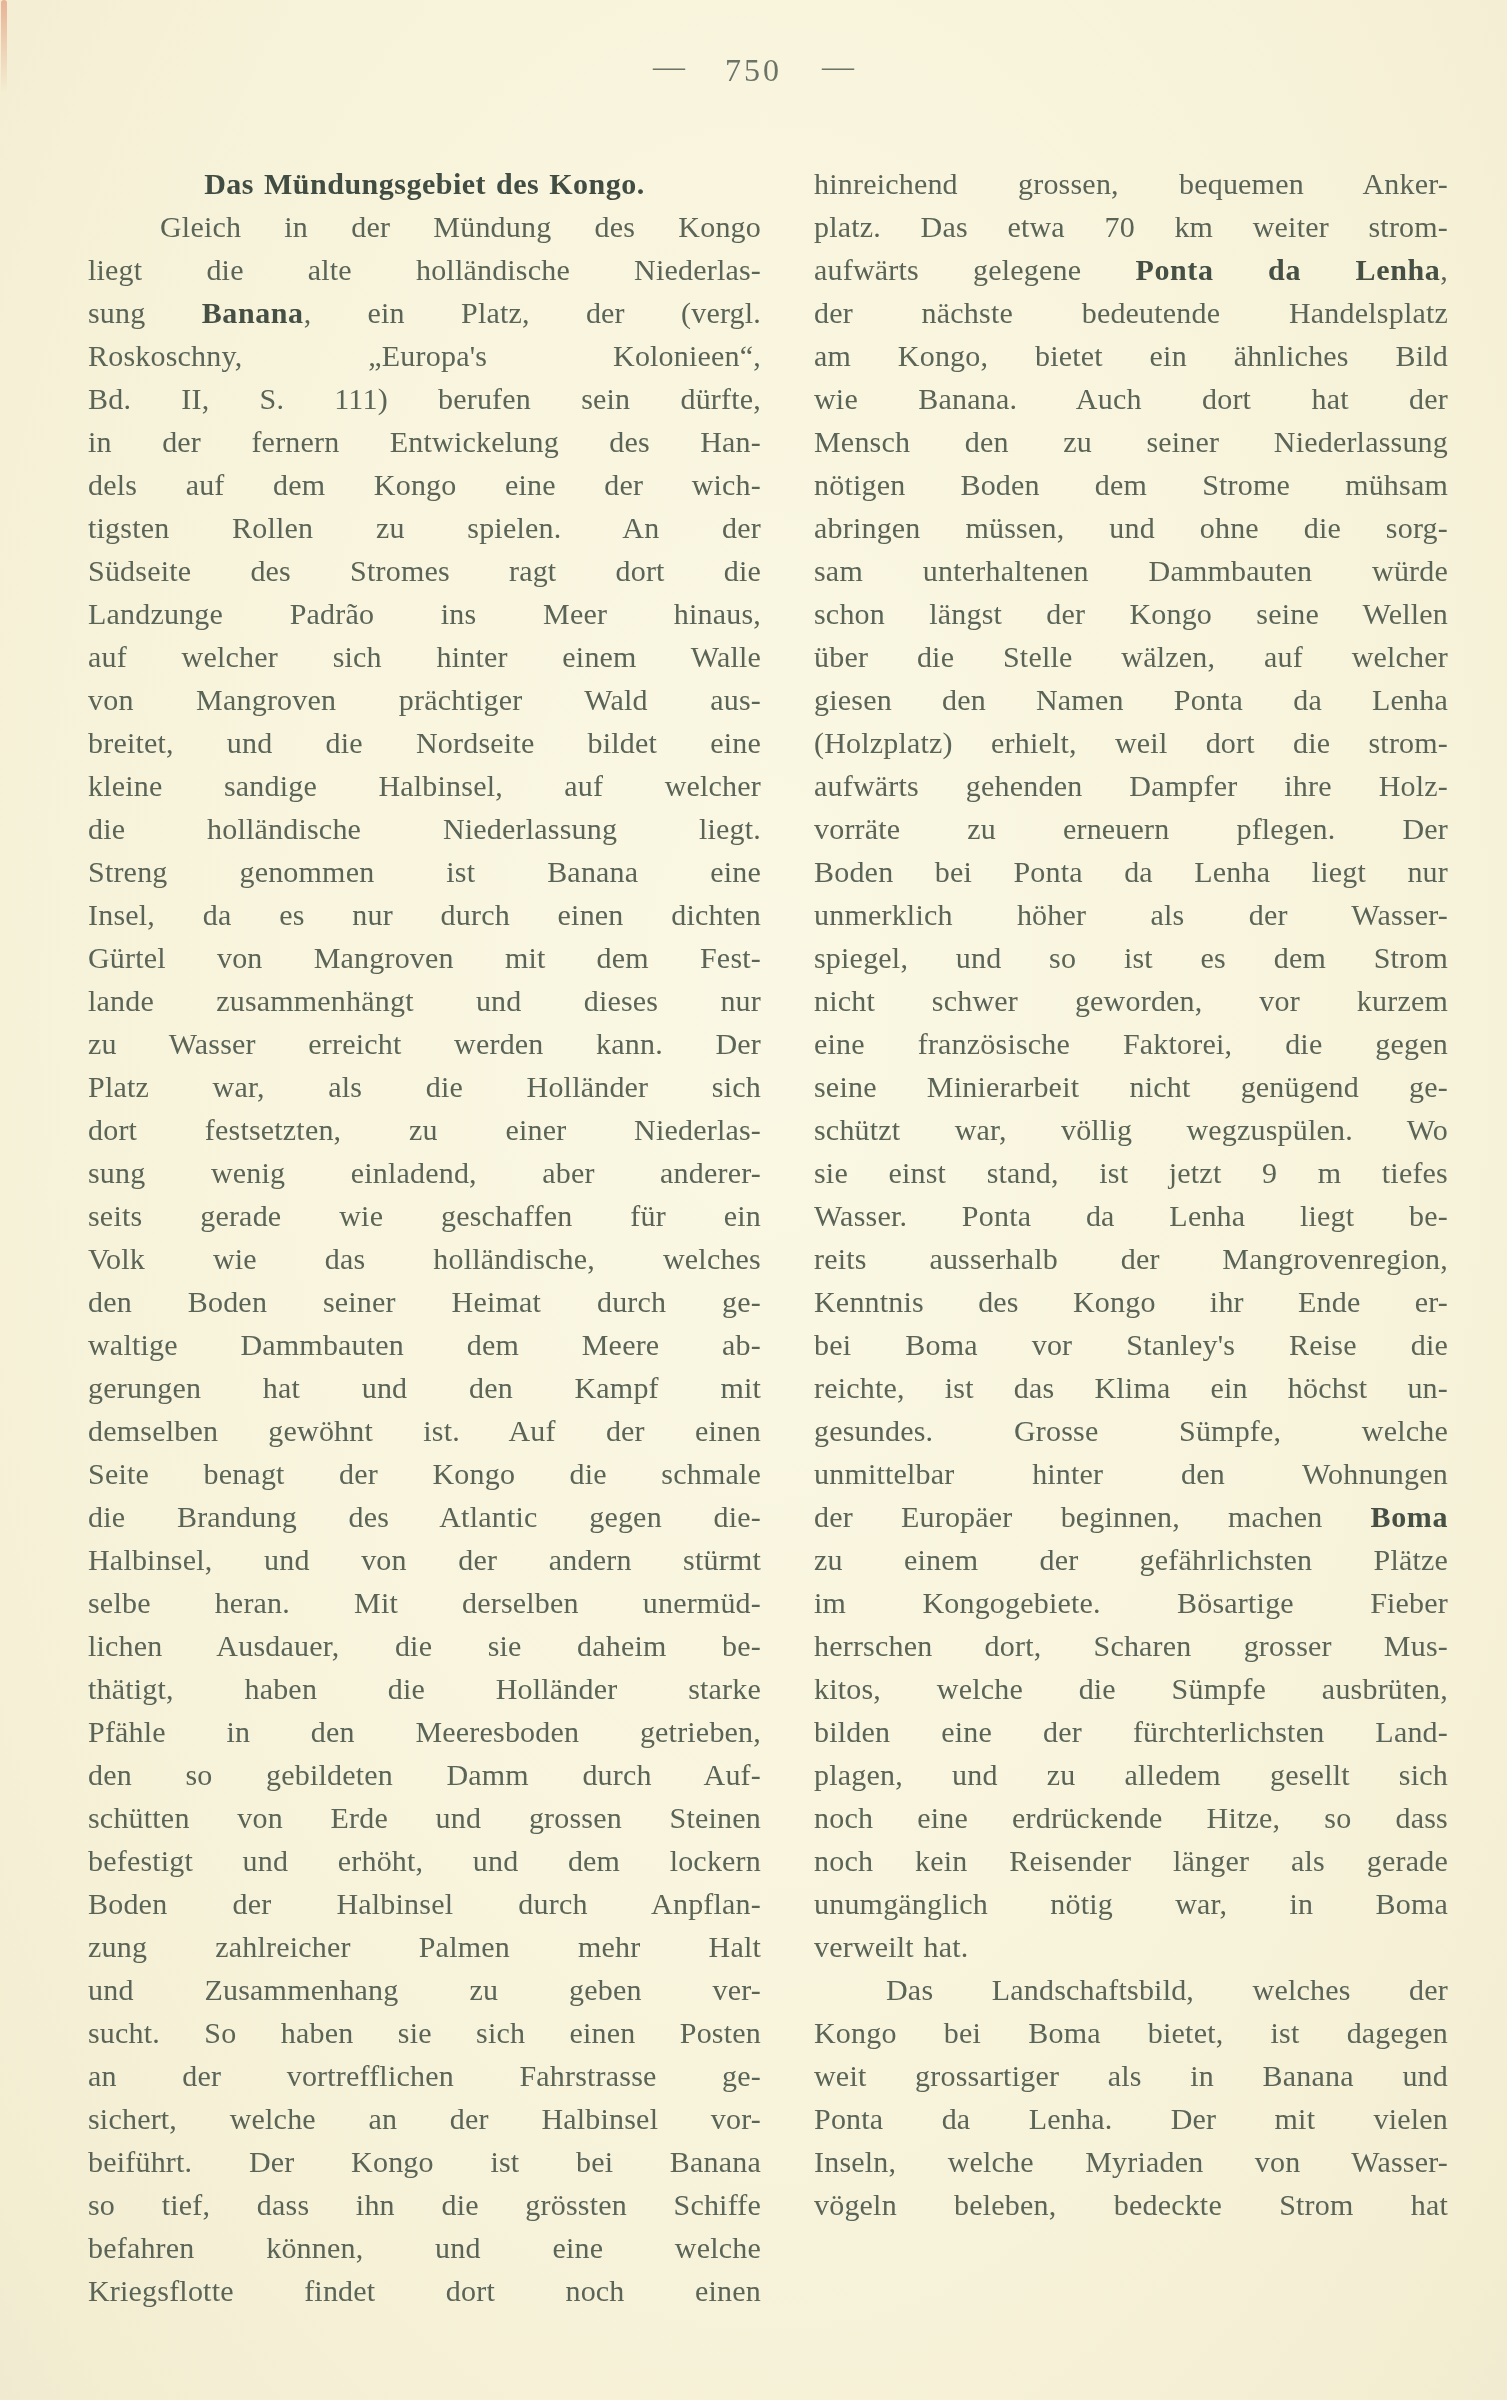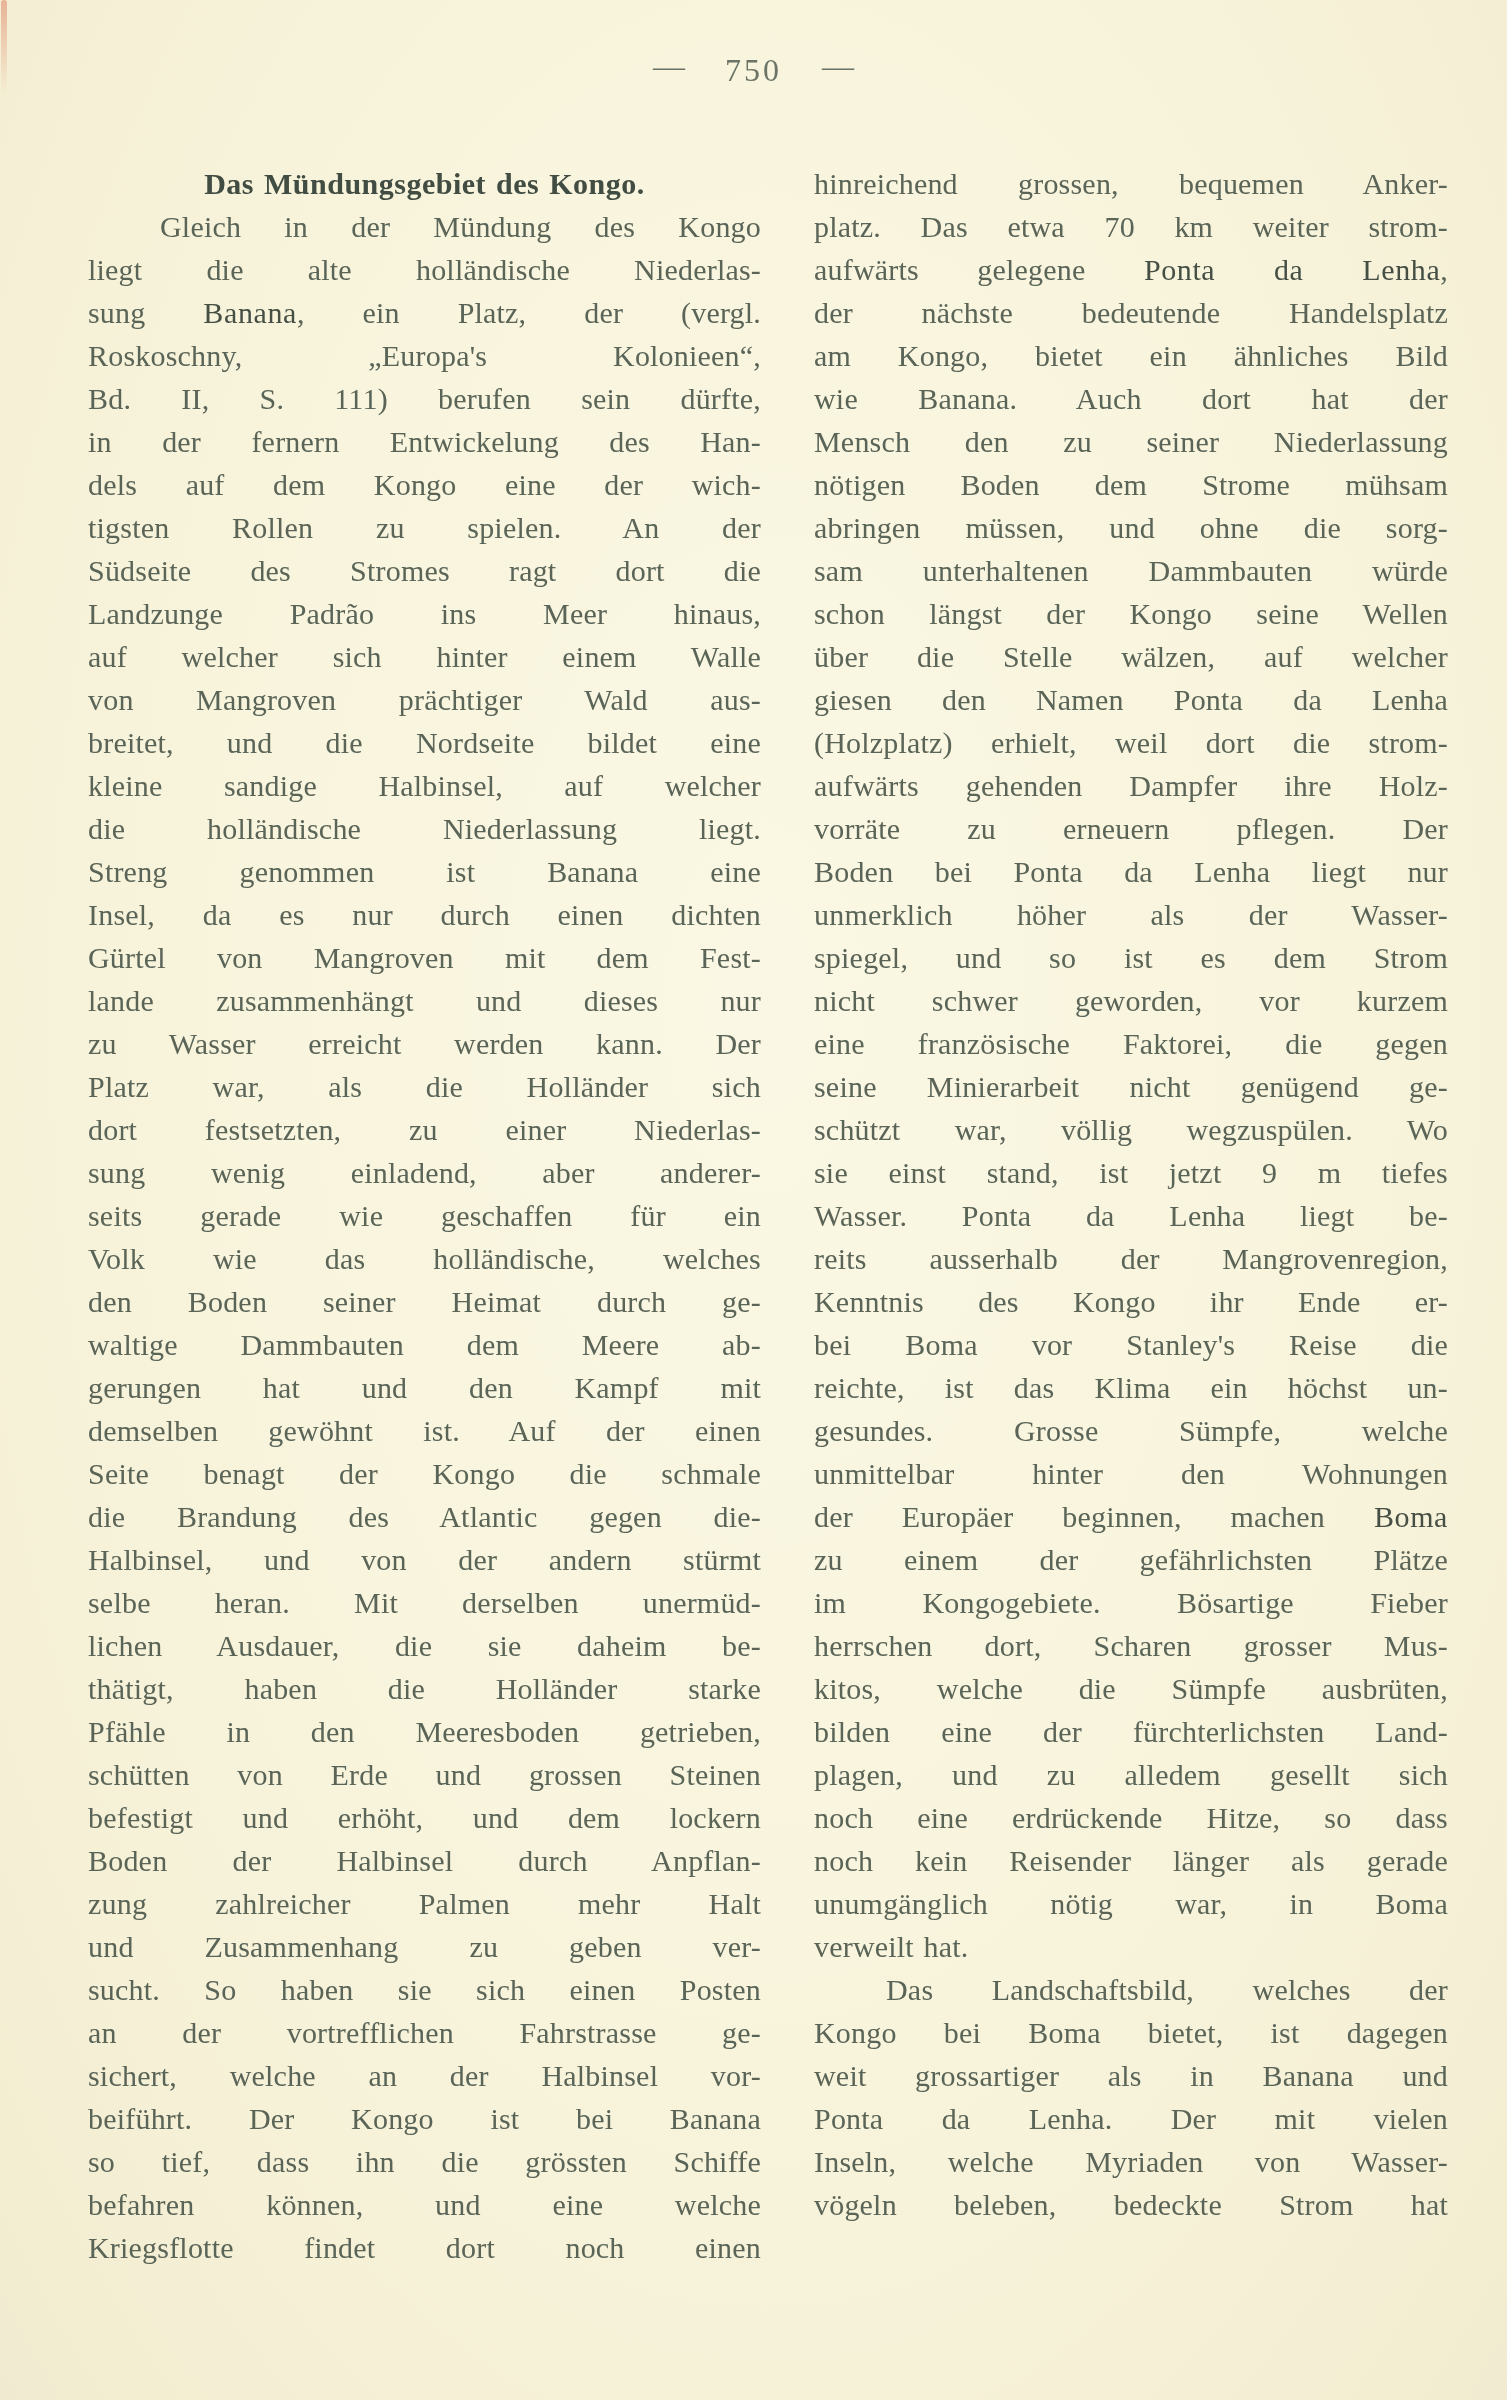--- a/index.html
+++ b/index.html
@@ -45,21 +45,21 @@
     letter-spacing:0.5px;
     height:43px;
   }
   .line{
     height:43px;
     text-align:justify;
     text-align-last:justify;
   }
   .line.indent{padding-left:72px;box-sizing:border-box;}
   .line.end{text-align-last:left;}
-  .b{font-weight:normal;color:var(--ink-bold);letter-spacing:0.6px;}
+  .b{font-weight:bold;color:var(--ink-bold);letter-spacing:0.6px;}
 </style>
 </head>
 <body>
 
 <div class="page">
   <div class="scan-mark"></div>
 
   <div class="page-header">
     <span class="dash">—</span><span class="pagenum">750</span><span class="dash">—</span>
   </div>
@@ -96,20 +96,21 @@
         <div class="line">waltige Dammbauten dem Meere ab-</div>
         <div class="line">gerungen hat und den Kampf mit</div>
         <div class="line">demselben gewöhnt ist.  Auf der einen</div>
         <div class="line">Seite benagt der Kongo die schmale</div>
         <div class="line">die Brandung des Atlantic gegen die-</div>
         <div class="line">Halbinsel, und von der andern stürmt</div>
         <div class="line">selbe heran.  Mit derselben unermüd-</div>
         <div class="line">lichen Ausdauer, die sie daheim be-</div>
         <div class="line">thätigt, haben die Holländer starke</div>
         <div class="line">Pfähle in den Meeresboden getrieben,</div>
+        <div class="line">den so gebildeten Damm durch Auf-</div>
         <div class="line">schütten von Erde und grossen Steinen</div>
         <div class="line">befestigt und erhöht, und dem lockern</div>
         <div class="line">Boden der Halbinsel durch Anpflan-</div>
         <div class="line">zung zahlreicher Palmen mehr Halt</div>
         <div class="line">und Zusammenhang zu geben ver-</div>
         <div class="line">sucht.  So haben sie sich einen Posten</div>
         <div class="line">an der vortrefflichen Fahrstrasse ge-</div>
         <div class="line">sichert, welche an der Halbinsel vor-</div>
         <div class="line">beiführt.  Der Kongo ist bei Banana</div>
         <div class="line">so tief, dass ihn die grössten Schiffe</div>

